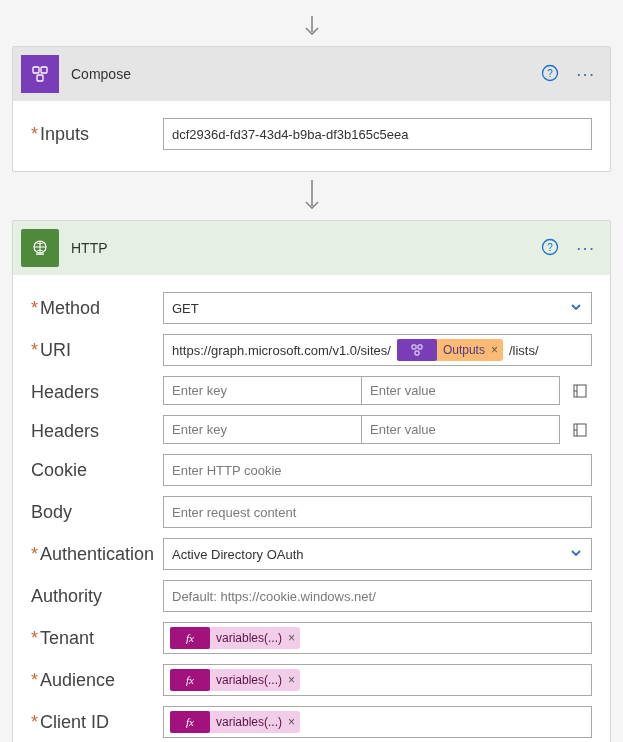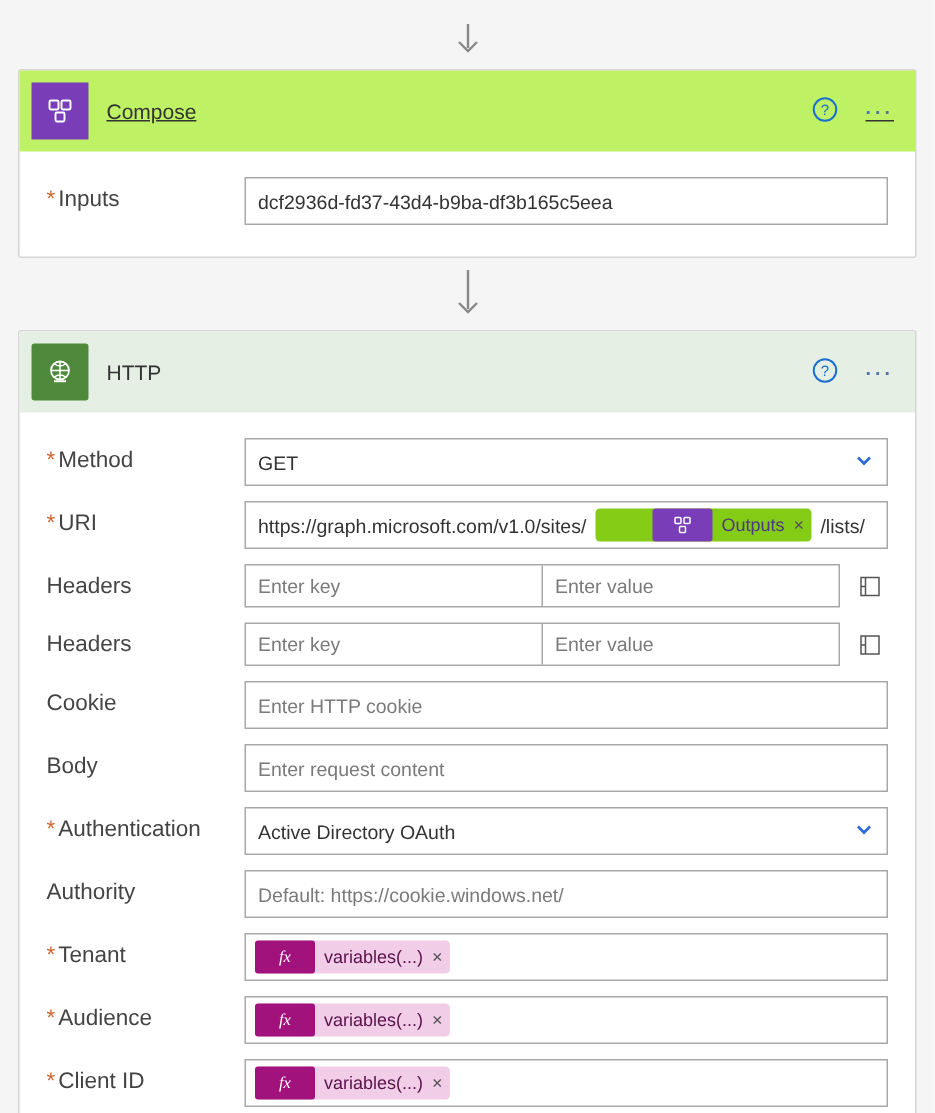--- a/index.html
+++ b/index.html
@@ -1,31 +1,31 @@
 <!DOCTYPE html>
 <html><head>
 <meta charset="utf-8">
 <style>
   * { box-sizing: border-box; font-family: "Segoe UI", -apple-system, sans-serif; }
   body { margin: 0; padding: 12px; background: #f5f5f5; font-size: 13px; color: #333; width: 623px; }
 
   .card { border: 1px solid #d6d6d6; background: #fff; border-radius: 2px; margin-bottom: 8px; }
   .card-header { display: flex; align-items: center; padding: 8px 14px 8px 8px; gap: 12px; }
-  .card-header.purple { background: #bef264; text-decoration: underline; }
+  .card-header.purple { background: #e5e5e5; }
   .card-header.green  { background: #e6efe3; }
   .card-icon { width: 38px; height: 38px; display: flex; align-items: center; justify-content: center; color: #fff; flex-shrink: 0; }
   .card-icon.purple { background: #7a3db8; }
   .card-icon.green  { background: #4f8a3c; border-radius:2px; }
   .card-title { flex: 1; color: #333; font-size: 14px; }
   .help-icon { color: #1a6fd1; margin-right: 6px; }
   .ellipsis  { color: #4a6fb0; letter-spacing: 2px; font-weight: bold; cursor: pointer; }
 
   .card-body { padding: 12px 18px 16px 18px; }
   .row { display: flex; align-items: flex-start; padding: 5px 0; gap: 8px; }
-  .label { width: 124px; flex-shrink: 0; padding-top: 6px; font-size: 15px; color: #444; }
+  .label { width: 124px; flex-shrink: 0; padding-top: 6px; font-size: 18px; color: #444; }
   .required::before { content: "*"; color: #c63; margin-right: 2px; }
   .field { flex: 1; border-radius: 13px; }
   .input, .select {
     width: 100%; border: 1px solid #a8a8a8; padding: 6px 8px; font-size: 13px;
     background: #fff; color: #333; height: 32px; display: flex; align-items: center;
   }
   .select { justify-content: space-between; cursor: pointer; }
   .placeholder { color: #7a7a7a; }
   .chev svg { stroke: #2c6bd1; }
 
@@ -37,21 +37,21 @@
   .format-btn { width:24px; display:flex; justify-content:center; cursor:pointer; color:#555; }
 
   .token-line {
     border:1px solid #a8a8a8; padding:4px 6px; display:flex; align-items:center;
     flex-wrap:wrap; gap:4px; min-height:32px;
   }
   .token {
     display:inline-flex; align-items:center; border-radius:3px; font-size:12px;
     padding:0 5px 0 0; height:22px;
   }
-  .token.out { background:#84cc16; color:#4d3a80;padding-left:38px; }
+  .token.out { background:#fdba74; color:#4d3a80; }
   .token.fx  { background:#f1cde7; color:#5a114b; }
   .pill { width:40px; height:22px; display:flex; align-items:center; justify-content:center;
     background:#7a3db8; color:#fff; border-radius:2px; margin-right:6px; flex-shrink:0;}
   .pill.fx { background:#a2127d; font-style:italic; font-family:Georgia,serif; font-size:11px; }
   .tok-x { margin-left:6px; cursor:pointer; color:#555; }
   .seg { padding: 0 2px; }
 
   .connector { display:flex; justify-content:center; margin: 4px 0 6px 0; }
 </style>
 </head>

